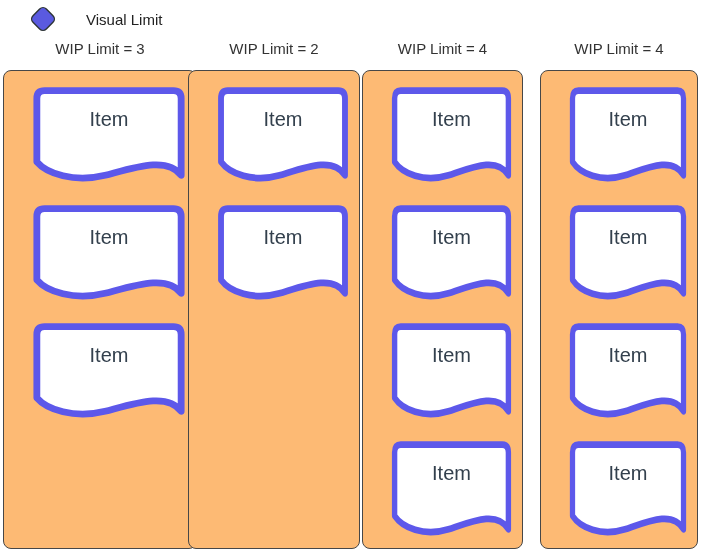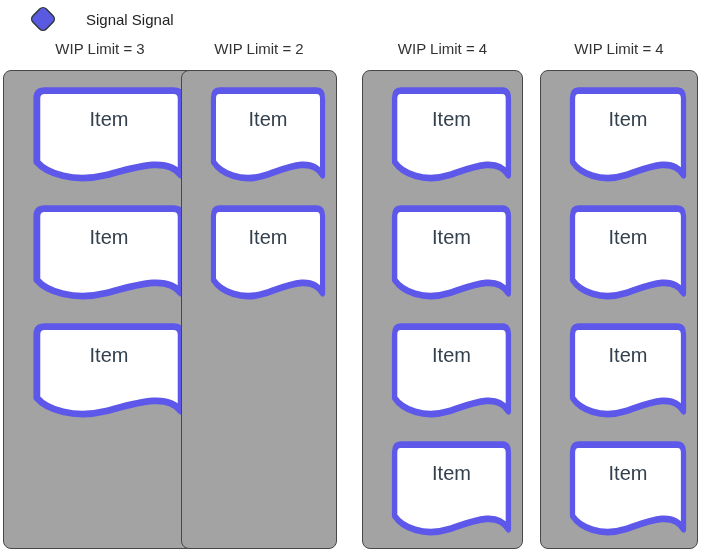--- a/index.html
+++ b/index.html
@@ -14,51 +14,51 @@
     position:absolute;left:26px;top:3px;
     display:flex;align-items:center;gap:26px;
   }
   .legend-icon{width:34px;height:32px;display:block;}
   .legend-label{font-size:15px;color:#222222;}
 
   
   #board{position:absolute;inset:0;}
   .colgroup{position:absolute;top:40px;}
   .cg0{left:3px;width:194px;}
-  .cg1{left:181px;width:156px;}
+  .cg1{left:188px;width:172px;}
   .cg2{left:362px;width:161px;}
   .cg3{left:540px;width:158px;}
 
   .col-title{
     text-align:center;font-size:15px;color:#333333;
     height:18px;line-height:18px;margin-bottom:12px;white-space:nowrap;
   }
   .colbox{
-    box-sizing:border-box;height:479px;background:#a3a3a3;
+    box-sizing:border-box;height:479px;background:#fdba74;
     border:1px solid var(--col-border,#474747);border-radius:8px;
     padding:12px 9px 0 27px;
   }
 
   
   .item{position:relative;height:100px;margin-bottom:18px;}
   .item svg{position:absolute;left:0;top:0;width:100%;height:100%;display:block;}
   .item .label{
     position:absolute;left:0;right:0;top:0;height:72px;
     display:flex;align-items:center;justify-content:center;
     font-size:20px;color:var(--text-dark,#33404d);
   }
 </style>
 </head>
 <body>
 
 <div class="legend">
   <svg class="legend-icon" viewBox="0 0 36 34" aria-hidden="true">
     <rect x="8" y="7" width="20" height="20" rx="5" ry="5" transform="rotate(45 18 17)" class="diamond-shape" fill="#5a5ae0" stroke="#2d3436" stroke-width="1.5"></rect>
   </svg>
-  <span class="legend-label">Signal Signal</span>
+  <span class="legend-label">Visual Limit</span>
 </div>
 
 <div id="board">
     <div class="colgroup cg0">
       <div class="col-title">WIP Limit = 3</div>
       <div class="colbox">
         <div class="item">
           <svg viewBox="0 0 160 104" preserveAspectRatio="none">
             <path d="M 6,82 L 6,16 Q 6,8 14,8 L 146,8 Q 154,8 154,16 L 154,96 C 140,76 106,88 76,96 C 44,104 16,94 6,82 Z" fill="#ffffff" stroke="#5d58ea" stroke-width="7" stroke-linejoin="round" stroke-linecap="round"></path>
           </svg>

